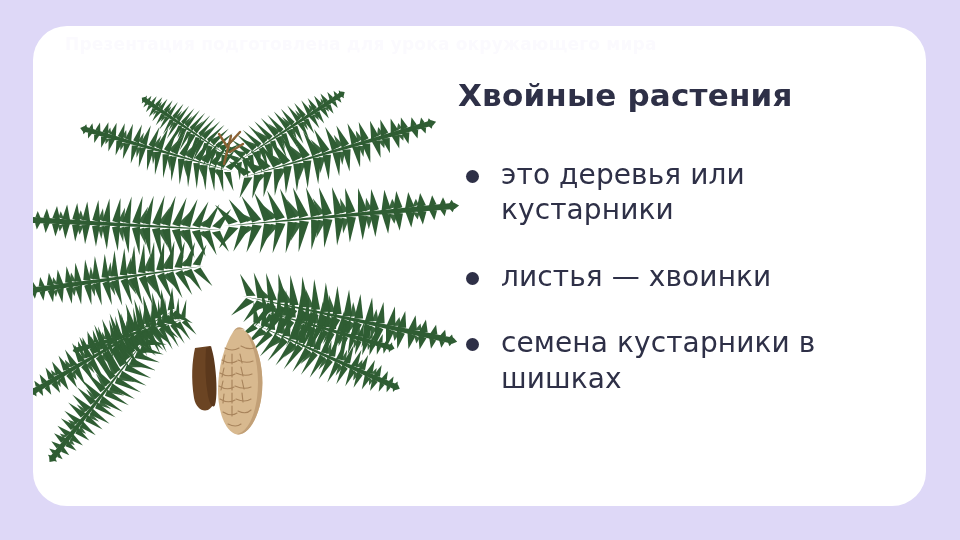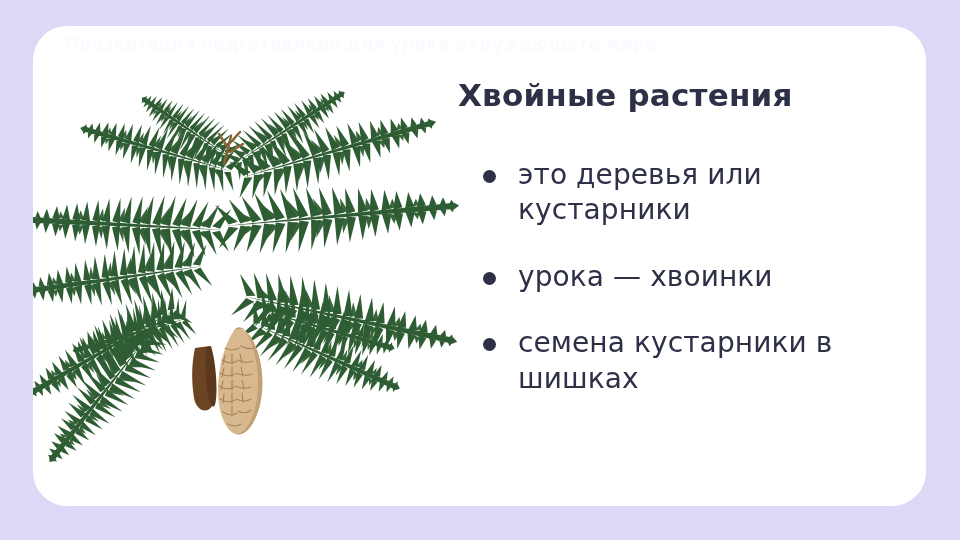--- a/index.html
+++ b/index.html
@@ -71,21 +71,21 @@
     margin: 0 0 44px 0;
     font-size: 31px;
     font-weight: 700;
     line-height: 1.12;
     color: #2e3047;
     letter-spacing: .2px;
     white-space: nowrap;
   }
 
   ul#bullets {
-    margin: 17px;
+    margin: 0;
     padding: 0;
     list-style: none;
   }
   ul#bullets li {
     position: relative;
     padding-left: 43px;
     margin-bottom: 31px;
     font-size: 28px;
     line-height: 1.27;
     color: #2e3047;
@@ -293,21 +293,21 @@
 
       <h1 id="title">Хвойные растения</h1>
 
       <ul id="bullets">
         <li>
           <span class="dot"></span>
           <span>это деревья или кустарники</span>
         </li>
         <li>
           <span class="dot"></span>
-          <span>урока — хвоинки</span>
+          <span>листья — хвоинки</span>
         </li>
         <li>
           <span class="dot"></span>
           <span>семена кустарники в шишках</span>
         </li>
       </ul>
 
     </div>
   </div>
 </div>

